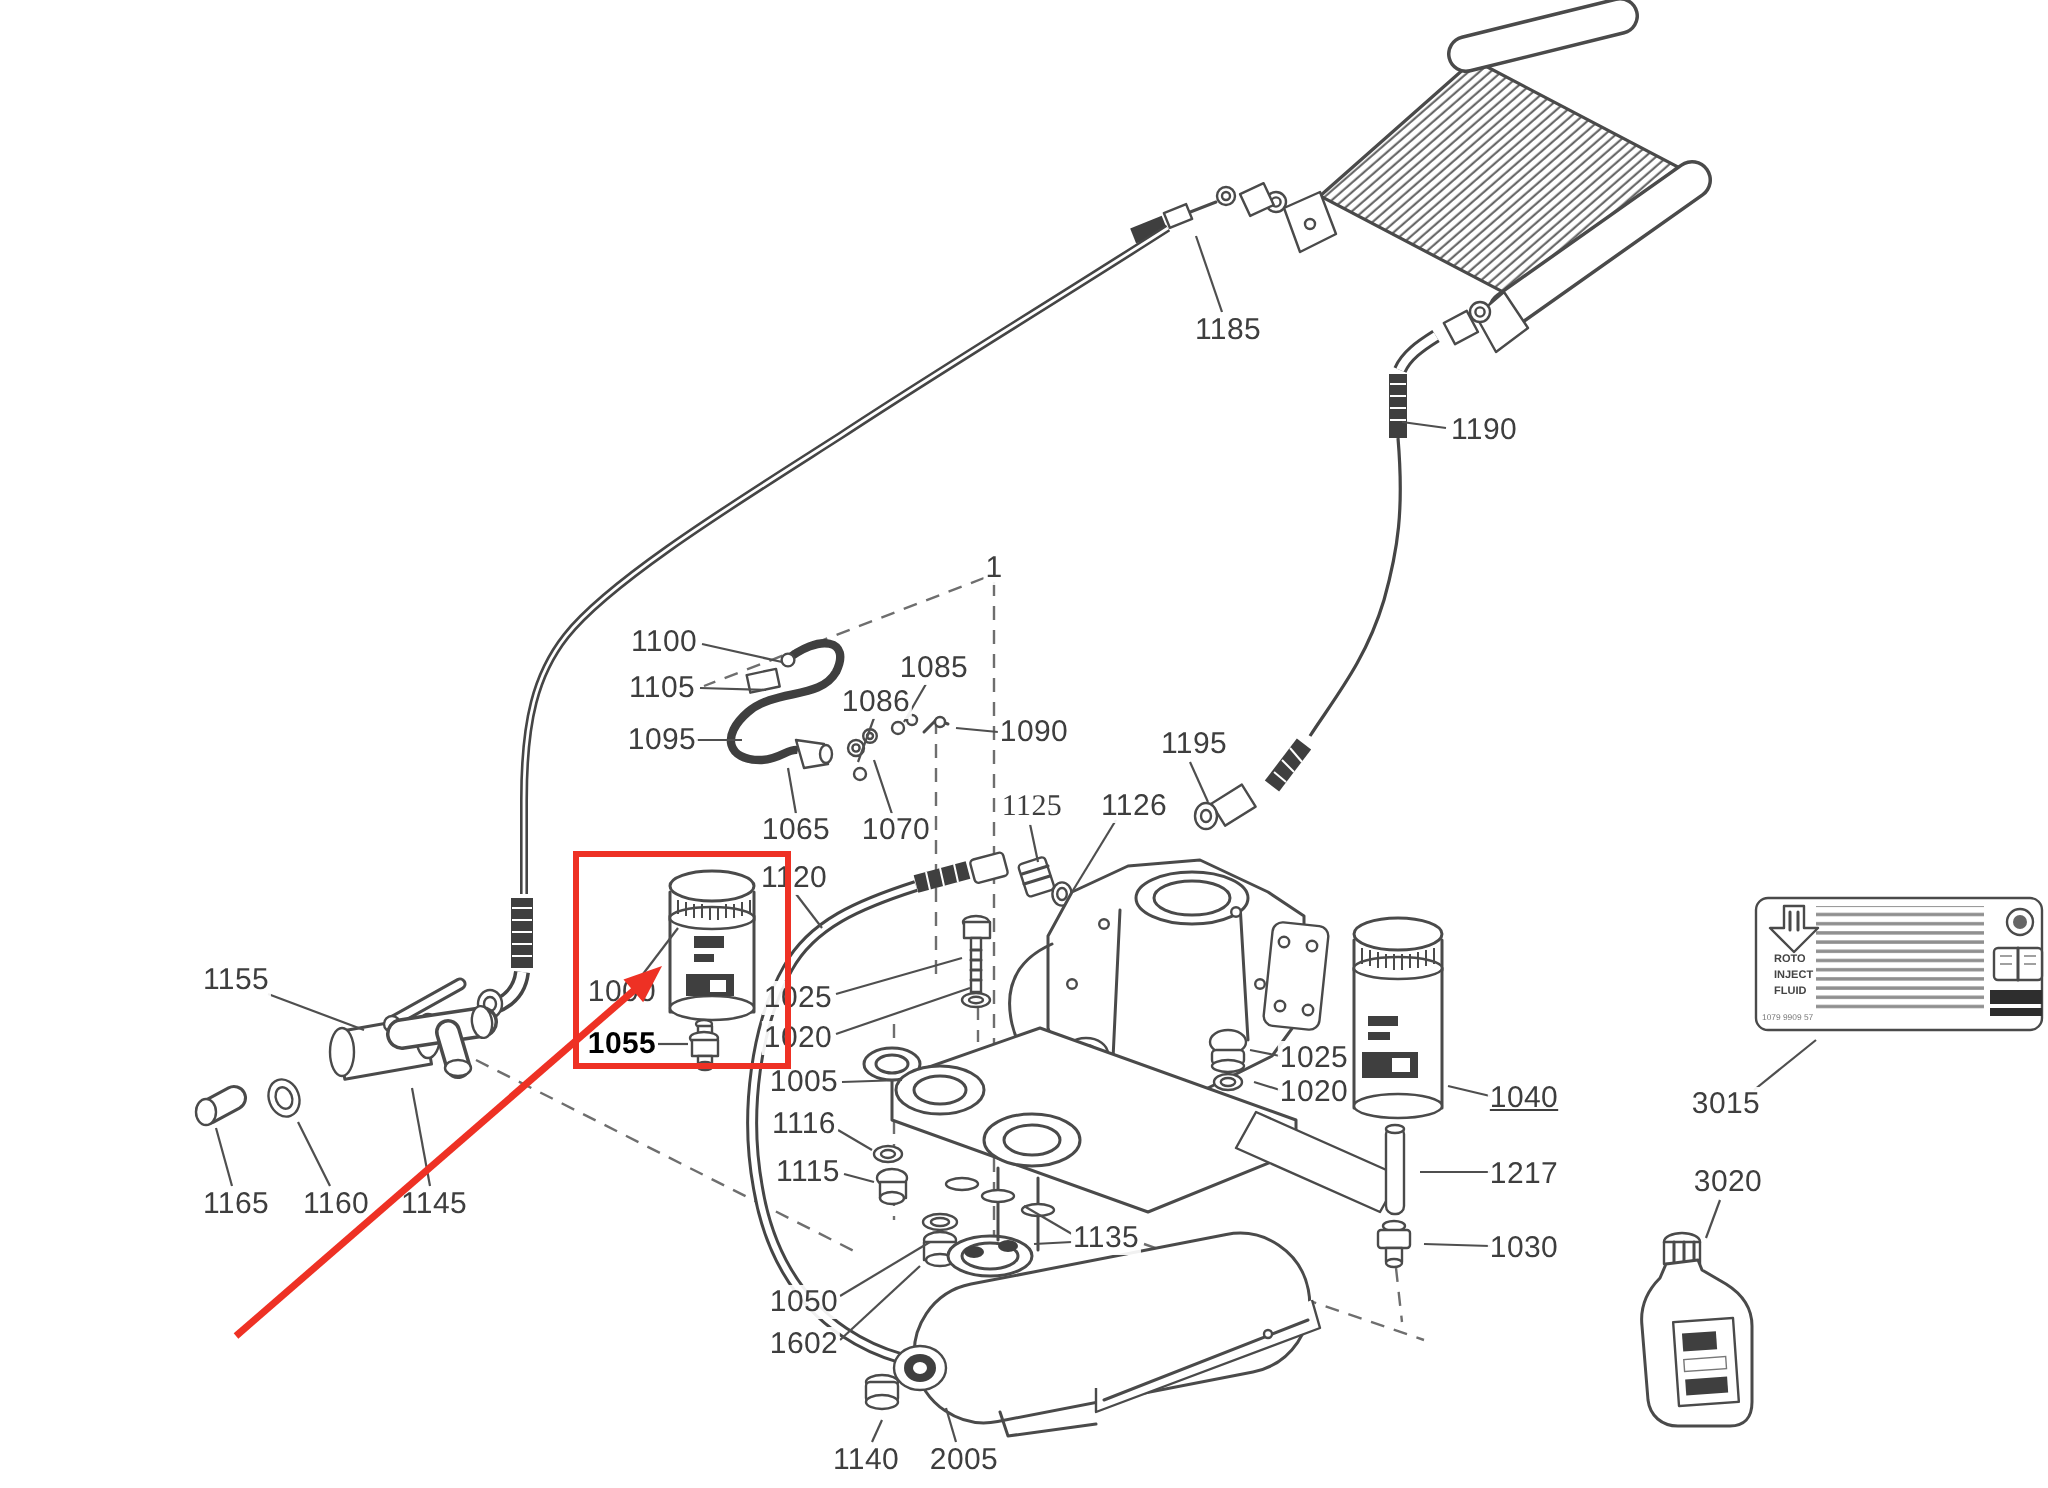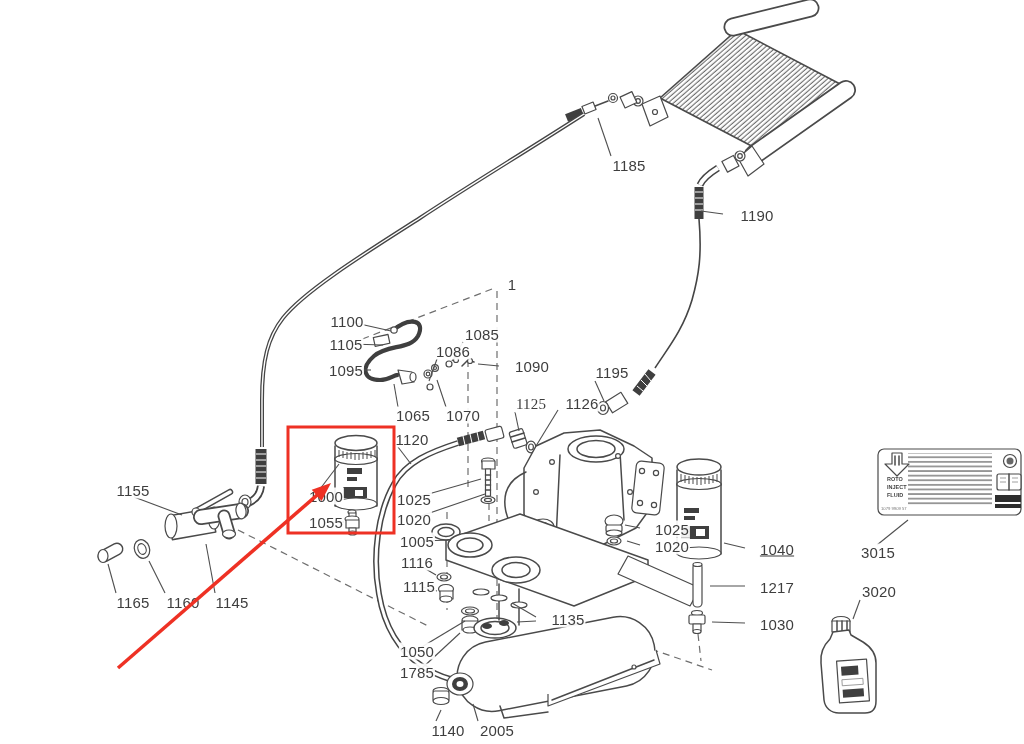--- a/index.html
+++ b/index.html
@@ -1,20 +1,20 @@
 <!DOCTYPE html>
 <html><head>
 <meta charset="utf-8">
 <style>
   html,body{margin:0;padding:0;background:#fff;}
   #stage{position:relative;width:1024px;height:744px;background:#fff;overflow:hidden;
          font-family:"Liberation Sans",sans-serif;}
   #art,#overlay{position:absolute;left:0;top:0;}
   #art{z-index:1;}
-  #labels{position:absolute;left:0;top:0;width:896px;height:744px;z-index:3;pointer-events:none;margin-left:15px;}
+  #labels{position:absolute;left:0;top:0;width:896px;height:744px;z-index:3;pointer-events:none;}
   #overlay{z-index:5;pointer-events:none;}
   .plabel{position:absolute;transform:translate(-50%,-50%);font-size:15px;color:#3e3e3e;
           background:rgba(255,255,255,.92);padding:0 1px;letter-spacing:.2px;white-space:nowrap;}
   .ln{stroke:#4a4a4a;fill:none;stroke-width:1.5;stroke-linejoin:round;stroke-linecap:round;}
   .pw{stroke:#4a4a4a;fill:#fff;stroke-width:1.5;stroke-linejoin:round;}
   .pw2{stroke:#4a4a4a;fill:#fff;stroke-width:1.2;stroke-linejoin:round;}
   .dk{fill:#3f3f3f;stroke:none;}
   .ld{stroke:#4f4f4f;stroke-width:1.1;}
   .dsh{stroke:#6e6e6e;stroke-width:1.2;fill:none;stroke-dasharray:7 5;}
   .braid{stroke:#3f3f3f;fill:none;}
@@ -426,28 +426,28 @@
       <div class="plabel" style="left: 438px; top: 351px; color: rgb(62, 62, 62);">1086</div>
       <div class="plabel" style="left: 517px; top: 366px; color: rgb(62, 62, 62);">1090</div>
       <div class="plabel" style="left: 398px; top: 415px; color: rgb(62, 62, 62);">1065</div>
       <div class="plabel" style="left: 448px; top: 415px; color: rgb(62, 62, 62);">1070</div>
       <div class="plabel" style="left: 516px; top: 404px; color: rgb(62, 62, 62); font-family: Liberation Serif, serif;">1125</div>
       <div class="plabel" style="left: 567px; top: 403px; color: rgb(62, 62, 62);">1126</div>
       <div class="plabel" style="left: 597px; top: 372px; color: rgb(62, 62, 62);">1195</div>
       <div class="plabel" style="left: 497px; top: 284px; color: rgb(62, 62, 62);">1</div>
       <div class="plabel" style="left: 397px; top: 439px; color: rgb(62, 62, 62);">1120</div>
       <div class="plabel" style="left: 311px; top: 496px; color: rgb(62, 62, 62);">1000</div>
-      <div class="plabel" style="left: 311px; top: 522px; color: #404040;">1055</div>
+      <div class="plabel" style="left: 311px; top: 522px; color: #000000; font-weight: bold;">1055</div>
       <div class="plabel" style="left: 399px; top: 499px; color: rgb(62, 62, 62);">1025</div>
       <div class="plabel" style="left: 399px; top: 519px; color: rgb(62, 62, 62);">1020</div>
       <div class="plabel" style="left: 402px; top: 541px; color: rgb(62, 62, 62);">1005</div>
       <div class="plabel" style="left: 402px; top: 562px; color: rgb(62, 62, 62);">1116</div>
       <div class="plabel" style="left: 404px; top: 586px; color: rgb(62, 62, 62);">1115</div>
       <div class="plabel" style="left: 402px; top: 651px; color: rgb(62, 62, 62); text-align: center;">1050</div>
-      <div class="plabel" style="left: 402px; top: 672px; color: rgb(62, 62, 62);">1785</div>
+      <div class="plabel" style="left: 402px; top: 672px; color: rgb(62, 62, 62);">1602</div>
       <div class="plabel" style="left: 553px; top: 619px; color: rgb(62, 62, 62);">1135</div>
       <div class="plabel" style="left: 433px; top: 730px; color: rgb(62, 62, 62);">1140</div>
       <div class="plabel" style="left: 482px; top: 730px; color: rgb(62, 62, 62);">2005</div>
       <div class="plabel" style="left: 118px; top: 490px; color: rgb(62, 62, 62);">1155</div>
       <div class="plabel" style="left: 118px; top: 602px; color: rgb(62, 62, 62); text-align: center;">1165</div>
       <div class="plabel" style="left: 168px; top: 602px; color: rgb(62, 62, 62);">1160</div>
       <div class="plabel" style="left: 217px; top: 602px; color: rgb(62, 62, 62);">1145</div>
       <div class="plabel" style="left: 657px; top: 529px; color: rgb(62, 62, 62);">1025</div>
       <div class="plabel" style="left: 657px; top: 546px; color: rgb(62, 62, 62);">1020</div>
       <div class="plabel" style="left: 762px; top: 549px; color: rgb(62, 62, 62); text-decoration: underline;">1040</div>

